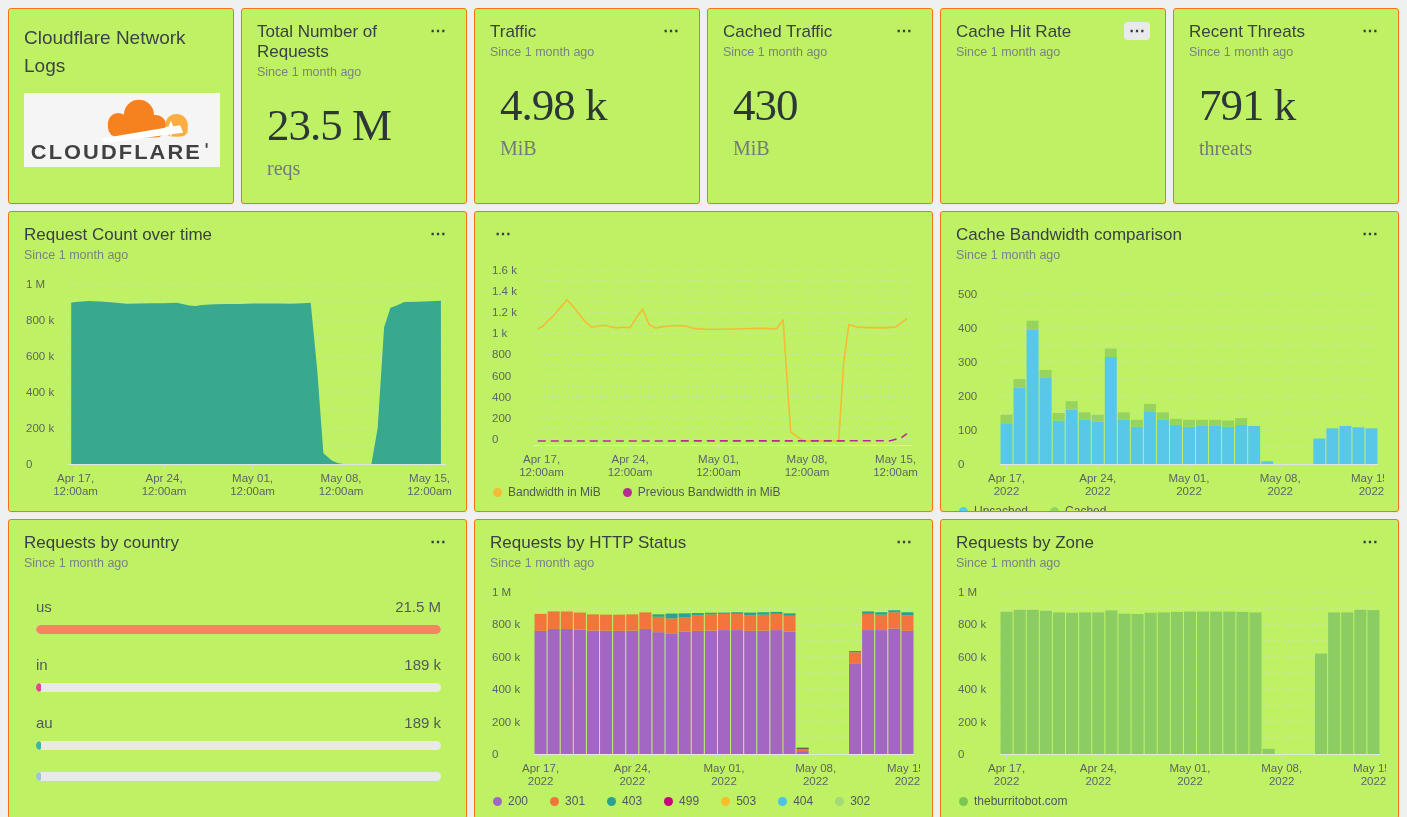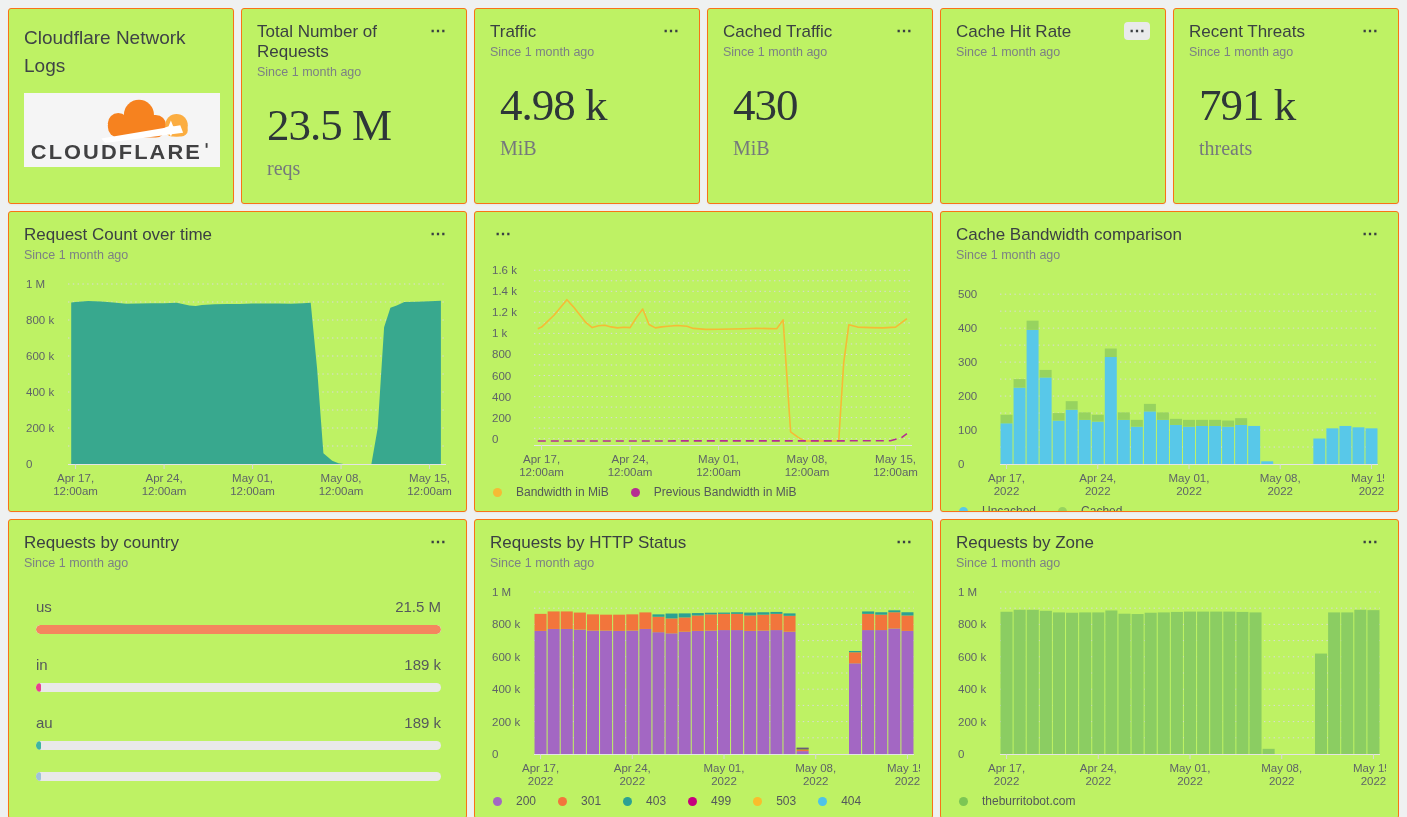--- a/index.html
+++ b/index.html
@@ -25,21 +25,21 @@
   .kpi-unit { font-size:20px; color:#75797c; margin-top:6px; }
   
   .app-title { font-size:19px; color:#3f4347; line-height:1.45; margin-top:2px; }
   .logo-box { margin-top:14px; background:#f5f5f5; width:196px; height:74px;
     display:flex; justify-content:center; }
   
   .chart-box { margin-top:14px; }
   .chart-box svg { display:block; }
   svg text.ax { font-size:11.5px; fill:#5f6468; }
   .legend { display:flex; gap:22px; padding-left:3px; margin-top:4px; flex-wrap:wrap; }
-  .lg-item { display:flex; align-items:center; gap:14px; font-size:12px; color:#54585b; }
+  .lg-item { display:flex; align-items:center; gap:6px; font-size:12px; color:#54585b; }
   .dot { width:9px; height:9px; border-radius:50%; display:inline-block; }
   
   .country-list { margin-top:28px; padding:0 10px 0 12px; }
   .c-row { margin-bottom:22px; }
   .c-line { display:flex; justify-content:space-between; font-size:15px;
     color:#55595c; margin-bottom:10px; }
   .c-track { height:9px; border-radius:5px; background:#e9e9e9; overflow:hidden; }
   .c-fill { height:100%; border-radius:5px; }
 </style>
 </head>

